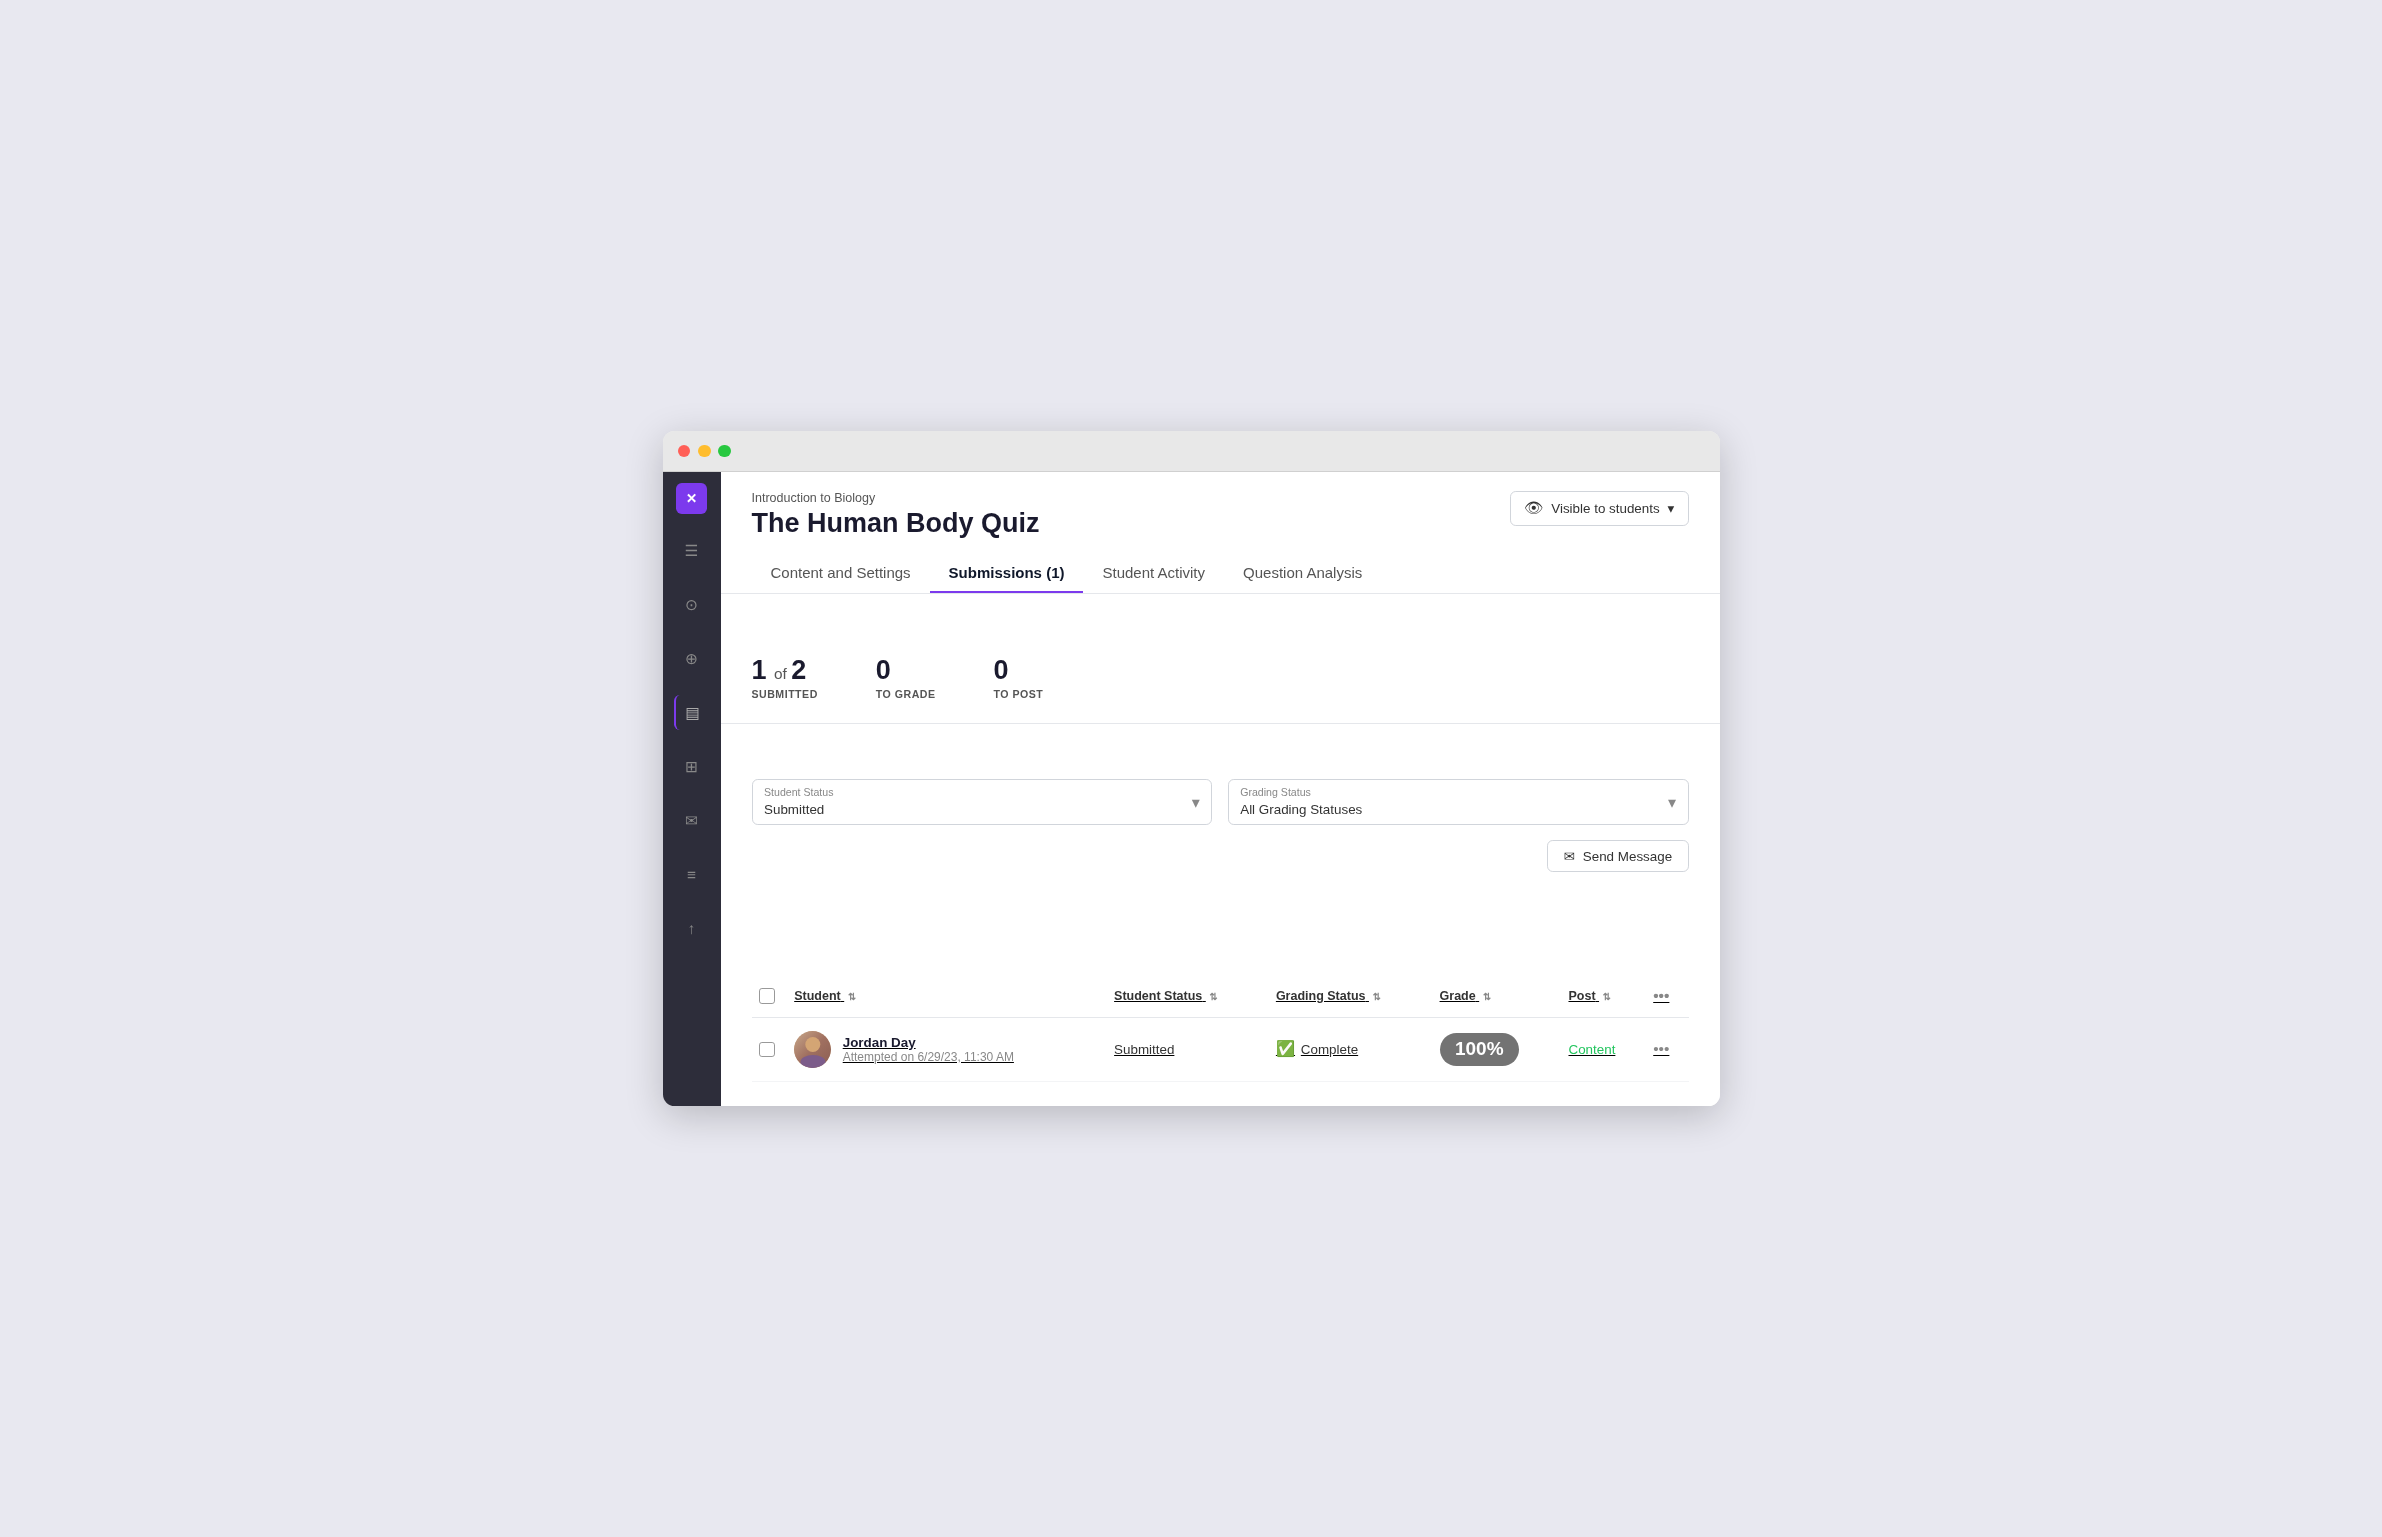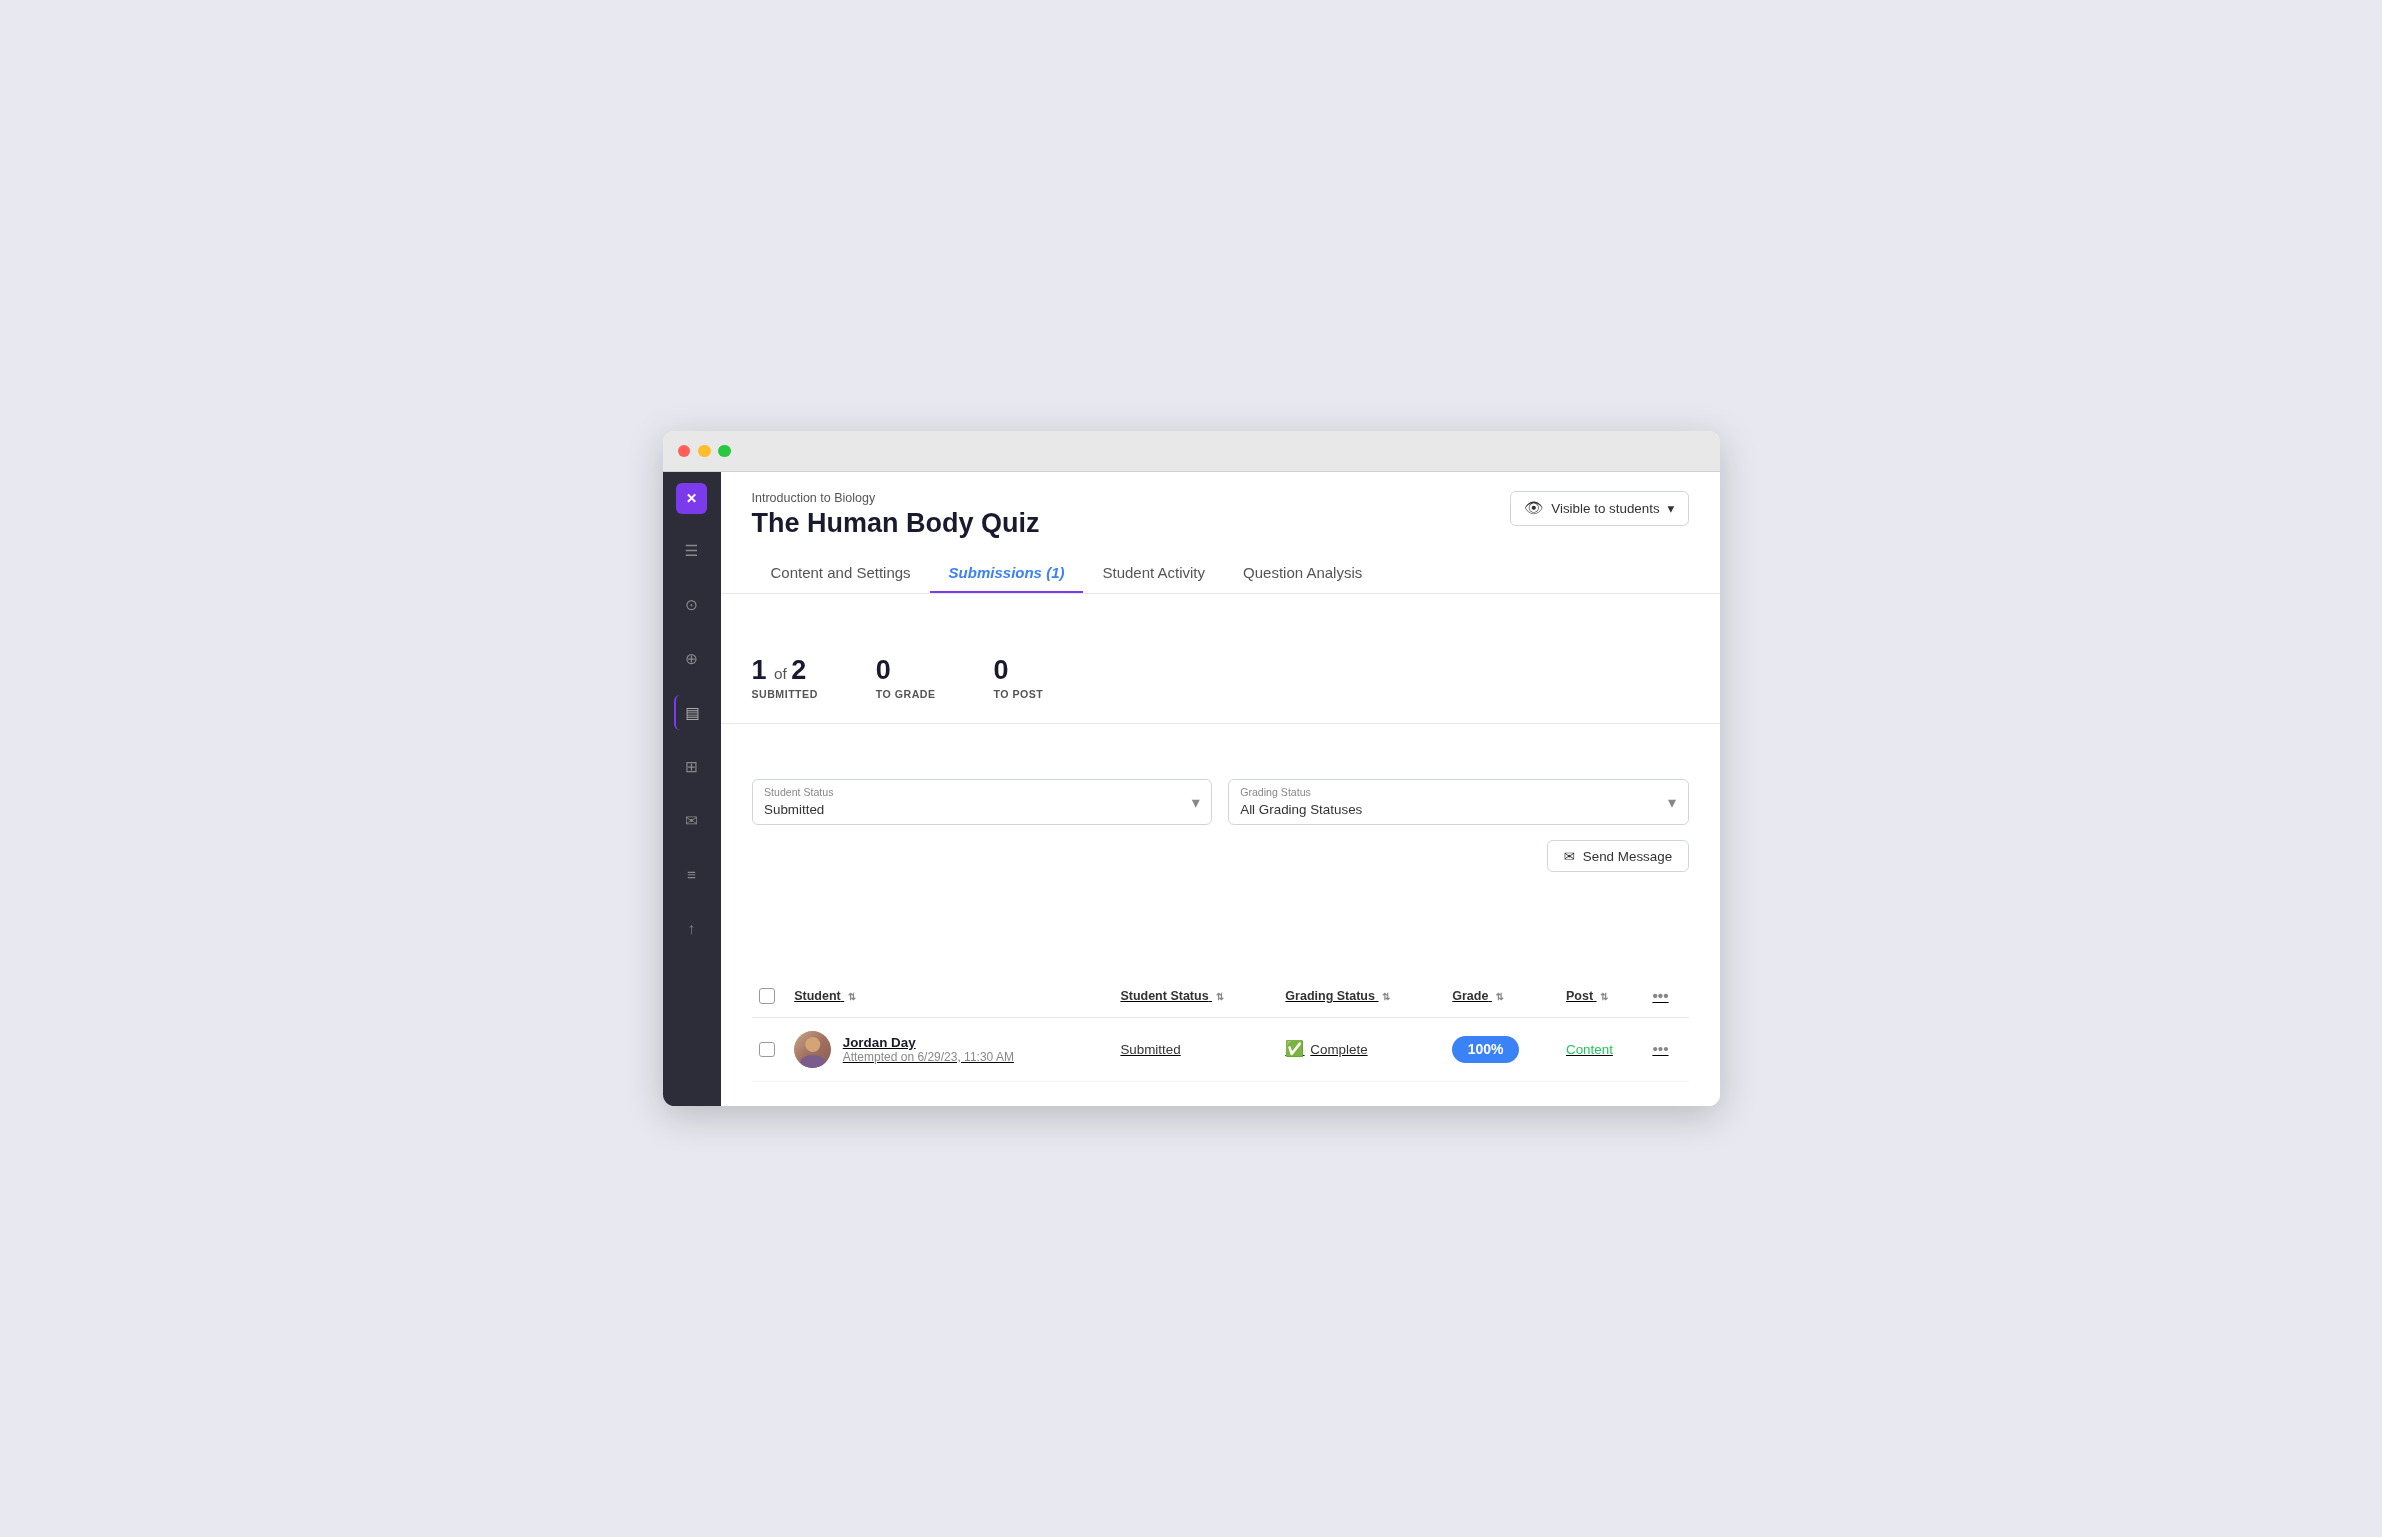--- a/index.html
+++ b/index.html
@@ -156,24 +156,23 @@
     .tab {
       padding: 9.6px 19px;
       font-size: 15px;
       color: #555;
       cursor: pointer;
       border-bottom: 2.9px solid transparent;
       white-space: nowrap;
     }
 
     .tab.active {
-      color: #3b82f6;
+      color: #0f172a;
       border-bottom: 2.9px solid #7c3aed;
       font-weight: 600;
-      font-style: italic;
     }
 
     
     .stats-section {
       display: flex;
       padding: 23px 31px;
       border-bottom: 1px solid #e5e7eb;
       gap: 58px;
     }
 
@@ -397,24 +396,24 @@
       color: #1a1a2e;
       font-size: 13.4px;
     }
 
     .student-date {
       font-size: 12px;
       color: #888;
     }
 
     .grade-badge {
-      background: #3b82f6;
+      background: #737373;
       color: white;
       font-weight: 700;
-      font-size: 14px;
+      font-size: 19px;
       padding: 5.8px 15.4px;
       border-radius: 19px;
       display: inline-block;
     }
 
     .grading-status {
       display: flex;
       align-items: center;
       gap: 5.8px;
       color: #333;

